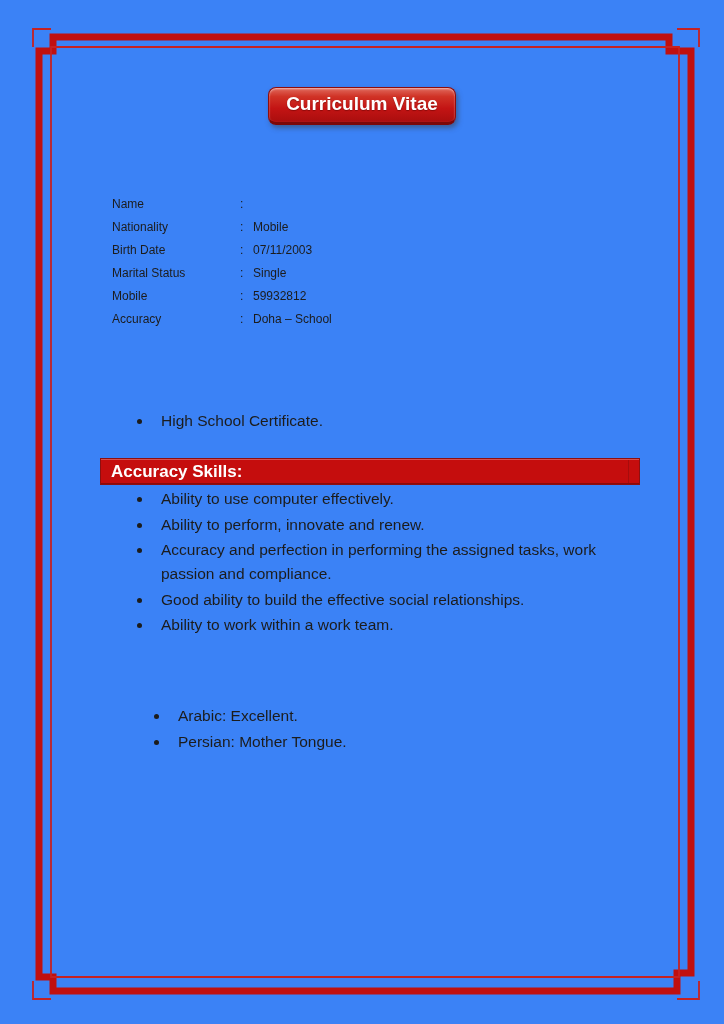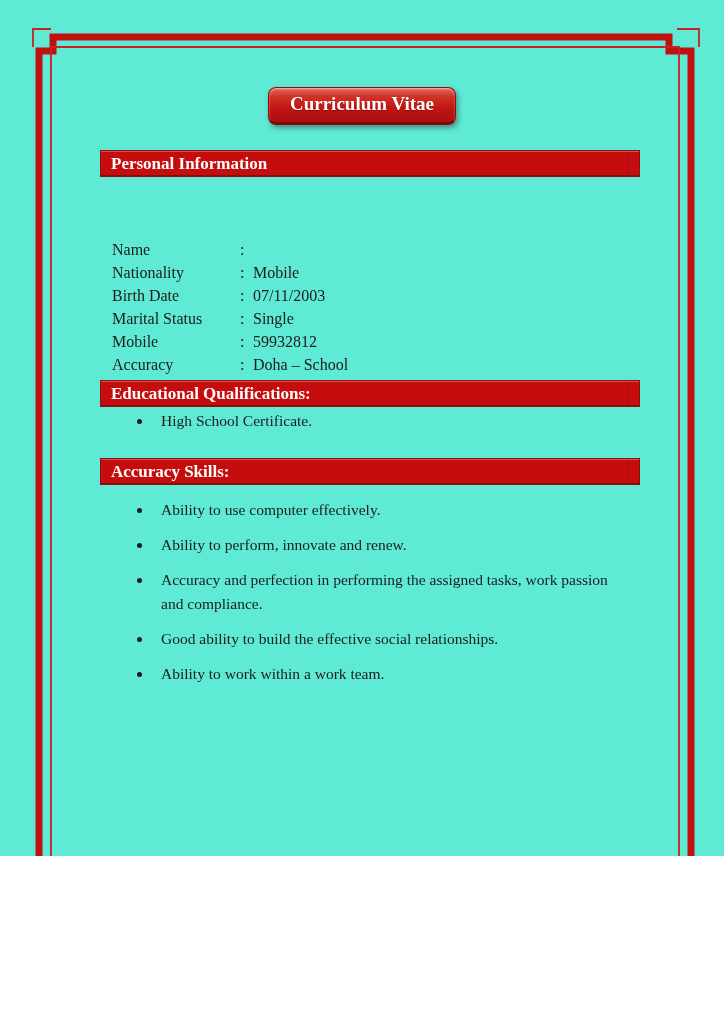--- a/index.html
+++ b/index.html
@@ -3,23 +3,23 @@
 <meta charset="utf-8">
 <style>
   html, body {
     margin: 0;
     padding: 0;
     background: #ffffff;
   }
   .page {
     position: relative;
     width: 724px;
-    height: 856px;
-    background: #5eead4;
-    font-family: Liberation Serif, serif;
+    height: 1024px;
+    background: #3b82f6;
+    font-family: Liberation Sans, sans-serif;
     color: #1c1c1c;
     overflow: hidden;
   }
   .frame-svg {
     position: absolute;
     left: 0;
     top: 0;
     width: 724px;
     height: 1024px;
   }
@@ -67,22 +67,21 @@
     bottom: 1px;
     width: 1px;
     background: rgba(130,10,10,0.45);
   }
   
   .fields {
     position: absolute;
     left: 112px;
     top: 197px;
     width: 520px;
-    font-size: 16px;
-    margin-top: 44px;
+    font-size: 12px;
   }
   .field-row {
     display: flex;
     align-items: baseline;
     height: 23px;
   }
   .field-label { width: 128px; flex-shrink: 0; }
   .field-colon { width: 8px; flex-shrink: 0; }
   .field-value { margin-left: 5px; }
   
@@ -93,21 +92,21 @@
     list-style: disc;
     font-size: 15.5px;
     line-height: 24px;
   }
   .bullet-list li {
     padding-left: 8px;
     margin-bottom: 17px;
   }
   .list-edu   { left: 135px; top: 409px; width: 480px; }
   .list-skill { left: 135px; top: 487px; width: 472px; }
-  .list-skill li { margin-bottom: 1.5px; margin-top: 11px; }
+  .list-skill li { margin-bottom: 1.5px; }
   .list-lang  { left: 152px; top: 704px; width: 440px; }
   .list-lang li { margin-bottom: 2px; }
 </style>
 </head>
 <body>
 
 <div class="page">
 
   <svg class="frame-svg" viewBox="0 0 724 1024" aria-hidden="true">
 
@@ -118,23 +117,20 @@
     <path d="M 33 47 V 29 H 51" fill="none" stroke="#c62222" stroke-width="1.8"></path>
     <path d="M 677 29 H 699 V 47" fill="none" stroke="#c62222" stroke-width="1.8"></path>
     <path d="M 699 981 V 999 H 677" fill="none" stroke="#c62222" stroke-width="1.8"></path>
     <path d="M 51 999 H 33 V 981" fill="none" stroke="#c62222" stroke-width="1.8"></path>
   </svg>
 
   <div class="cv-badge">
     <span>Curriculum Vitae</span>
   </div>
 
-  <div class="section-bar" style="top:150px">
-    <span>Personal Information</span>
-  </div>
 
   <div class="fields">
     <div class="field-row">
       <span class="field-label">Name</span>
       <span class="field-colon">:</span>
     </div>
     <div class="field-row">
       <span class="field-label">Nationality</span>
       <span class="field-colon">:</span>
       <span class="field-value">Mobile</span>
@@ -154,32 +150,33 @@
       <span class="field-colon">:</span>
       <span class="field-value">59932812</span>
     </div>
     <div class="field-row">
       <span class="field-label">Accuracy</span>
       <span class="field-colon">:</span>
       <span class="field-value">Doha – School</span>
     </div>
   </div>
 
-  <div class="section-bar" style="top:380px">
-    <span>Educational Qualifications:</span>
-  </div>
   <ul class="bullet-list list-edu">
     <li>High School Certificate.</li>
   </ul>
 
   <div class="section-bar" style="top:458px">
     <span>Accuracy Skills:</span>
   </div>
   <ul class="bullet-list list-skill">
     <li>Ability to use computer effectively.</li>
     <li>Ability to perform, innovate and renew.</li>
     <li>Accuracy and perfection in performing the assigned tasks, work passion and compliance.</li>
     <li>Good ability to build the effective social relationships.</li>
     <li>Ability to work within a work team.</li>
   </ul>
 
+  <ul class="bullet-list list-lang">
+    <li>Arabic: Excellent.</li>
+    <li>Persian: Mother Tongue.</li>
+  </ul>
 
 </div>
 
 </body></html>

